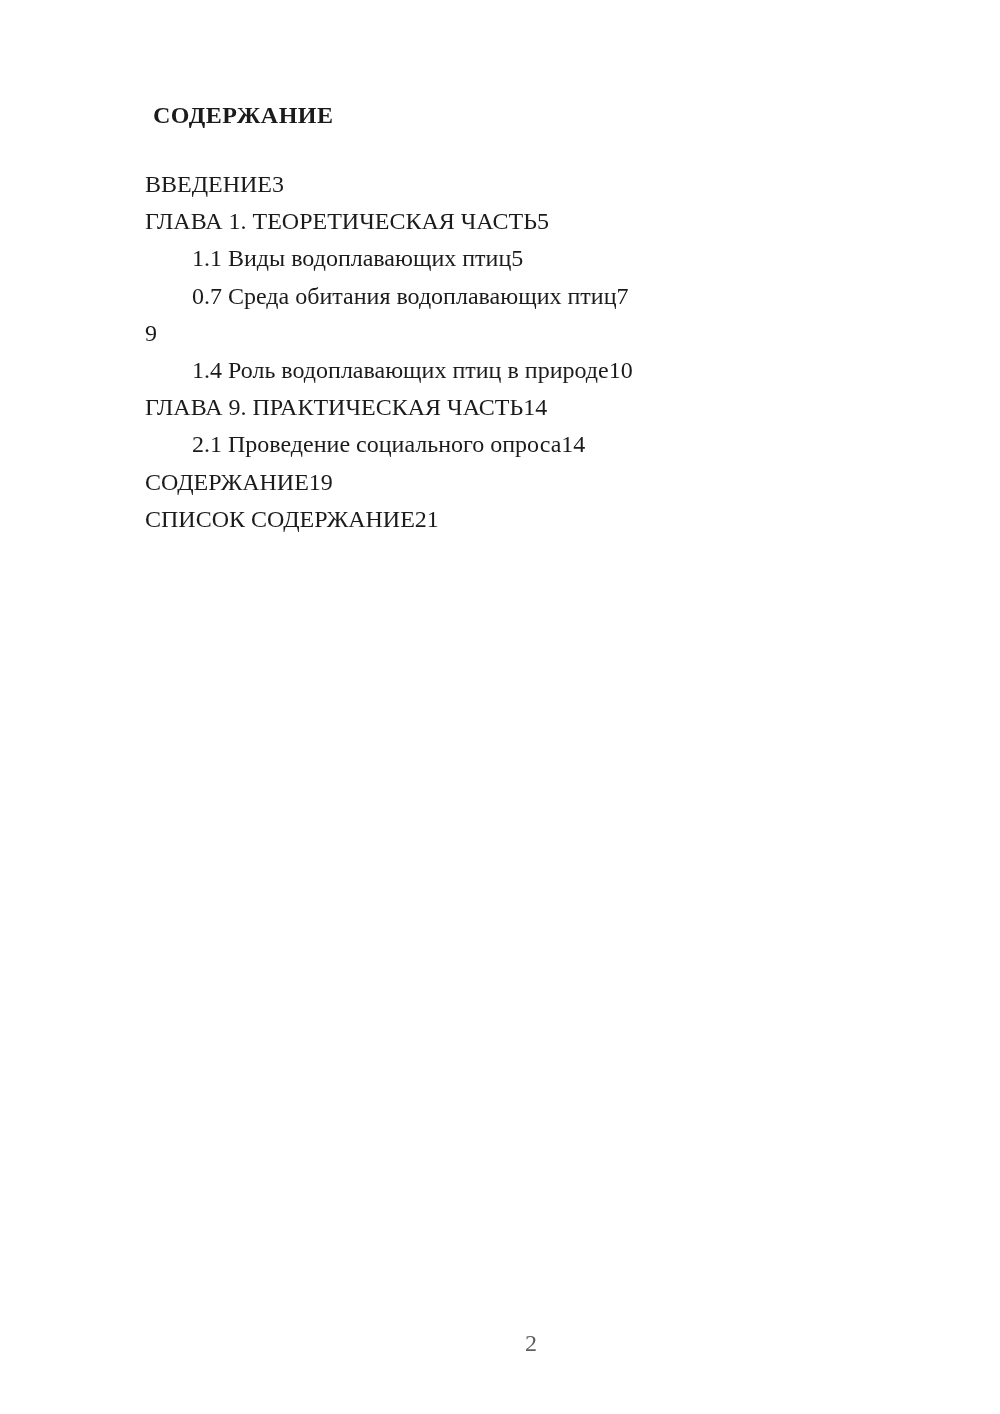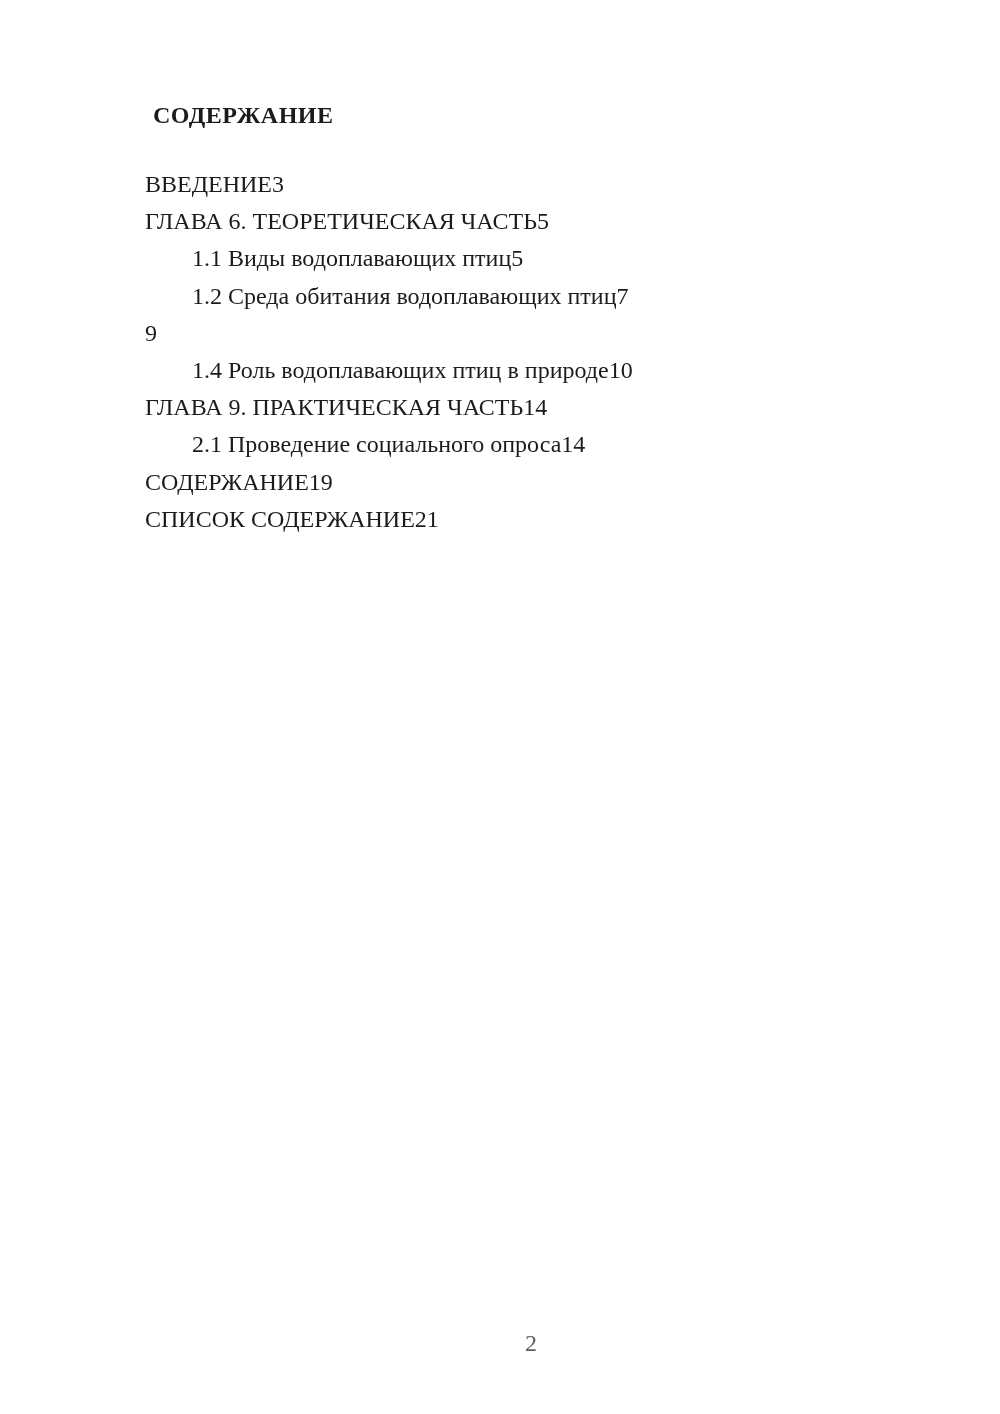--- a/index.html
+++ b/index.html
@@ -65,29 +65,29 @@
 <div>
 
   <h1 class="doc-title">СОДЕРЖАНИЕ</h1>
 
   <div class="toc" id="toc">
       <div class="toc-row level-0">
       <span class="toc-label">ВВЕДЕНИЕ</span>
       <span class="toc-page">3</span>
     </div>
       <div class="toc-row level-0">
-      <span class="toc-label">ГЛАВА 6. ТЕОРЕТИЧЕСКАЯ ЧАСТЬ</span>
+      <span class="toc-label">ГЛАВА 1. ТЕОРЕТИЧЕСКАЯ ЧАСТЬ</span>
       <span class="toc-page">5</span>
     </div>
       <div class="toc-row level-1">
       <span class="toc-label">1.1 Виды водоплавающих птиц</span>
       <span class="toc-page">5</span>
     </div>
       <div class="toc-row level-1">
-      <span class="toc-label">1.2 Среда обитания водоплавающих птиц</span>
+      <span class="toc-label">0.7 Среда обитания водоплавающих птиц</span>
       <span class="toc-page">7</span>
     </div>
       <div class="toc-row level-1">
       <span class="toc-page">9</span>
     </div>
       <div class="toc-row level-1">
       <span class="toc-label">1.4 Роль водоплавающих птиц в природе</span>
       <span class="toc-page">10</span>
     </div>
       <div class="toc-row level-0">

